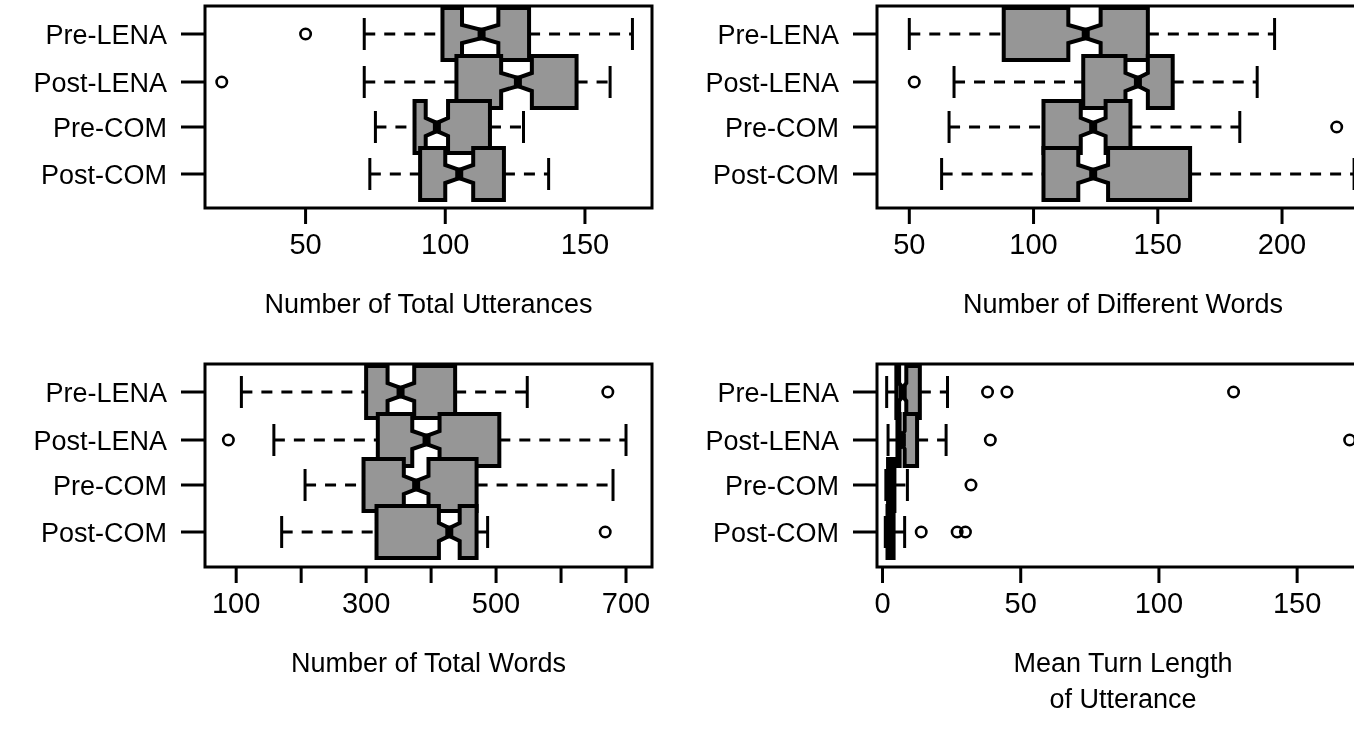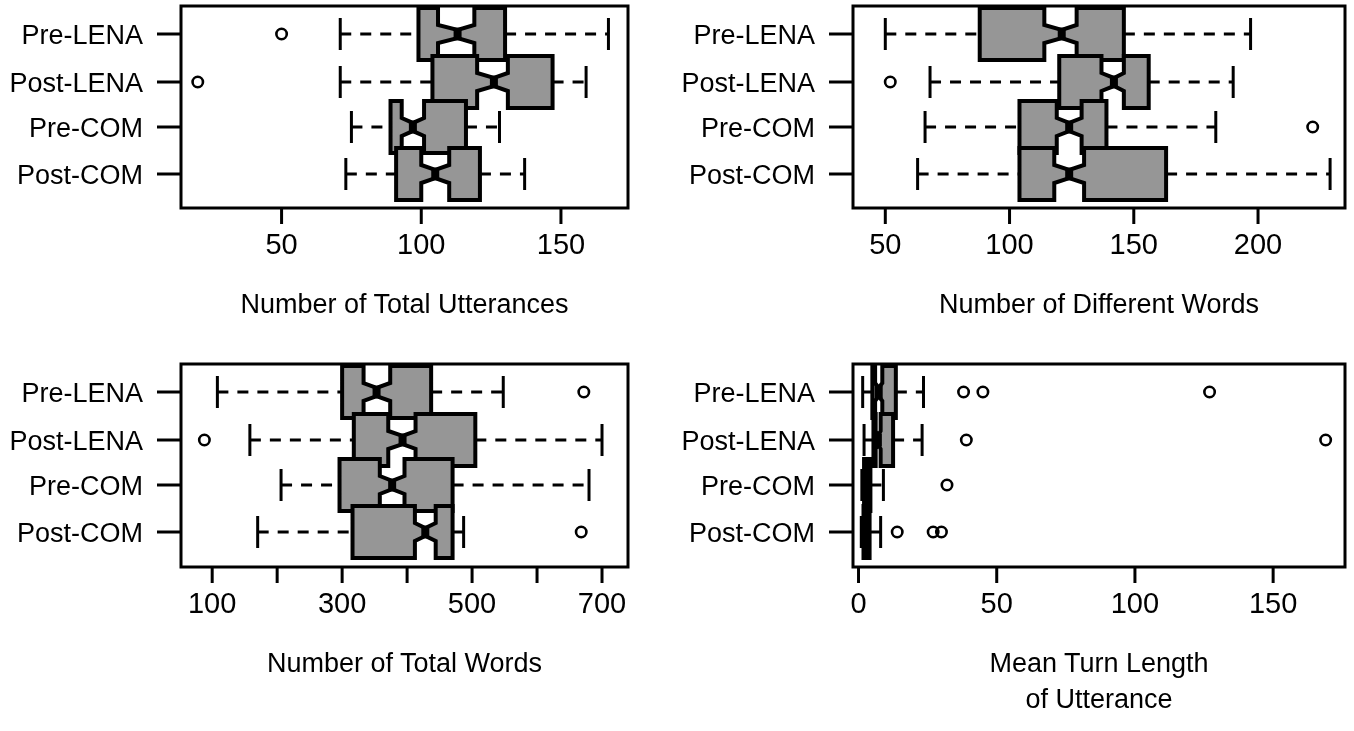--- a/index.html
+++ b/index.html
@@ -15,20 +15,21 @@
     color: #000000;
     overflow: hidden;
   }
   #figure-root {
     position: relative;
     width: 1354px;
     height: 731px;
   }
   .panel {
     position: absolute;
+    margin-left: 24px;
   }
   .panel svg {
     display: block;
   }
   text {
     font-family: "Liberation Sans", sans-serif;
     fill: #000000;
   }
   .cat-label {
     font-size: 27px;

